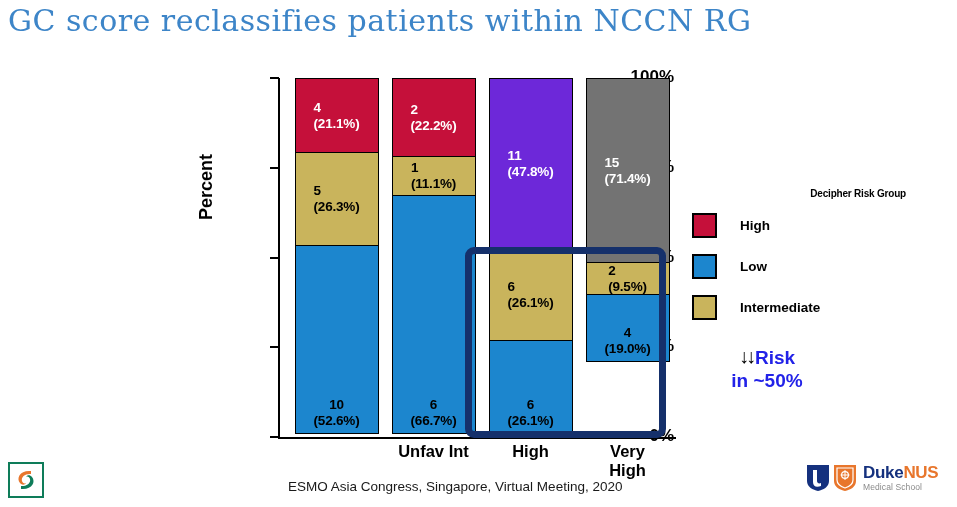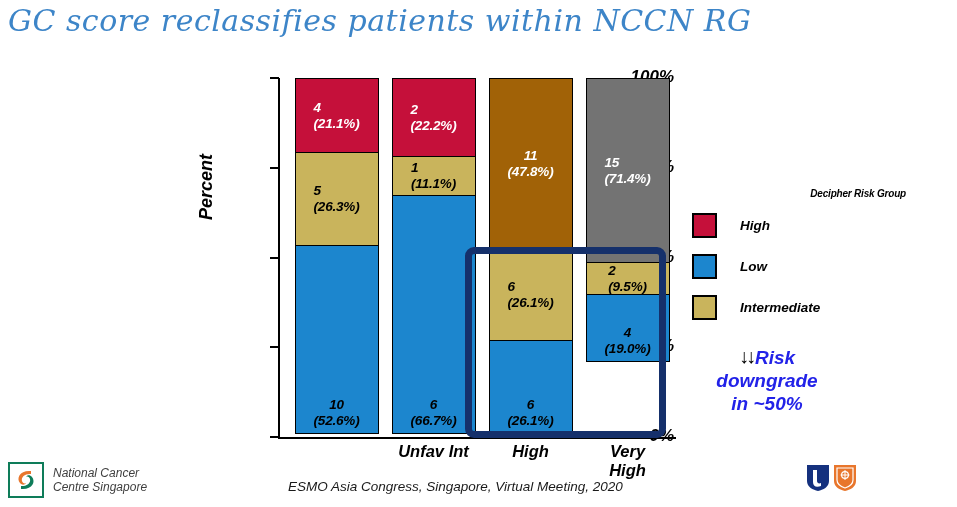--- a/index.html
+++ b/index.html
@@ -1,21 +1,21 @@
 <!DOCTYPE html>
 <html><head>
 <meta charset="utf-8">
 <title>GC score reclassifies patients within NCCN RG</title>
 <style>
   html,body{margin:0;padding:0;}
   body{
     width:957px;height:507px;background:#ffffff;overflow:hidden;position:relative;
     font-family:"Liberation Sans", sans-serif;
   }
-  #slide{position:absolute;inset:0;width:957px;height:507px;font-style:italic;}
+  #slide{position:absolute;inset:0;width:957px;height:507px;}
 
   
   .title{
     position:absolute;left:8px;top:2px;width:930px;
     font-family:"DejaVu Serif", serif;
     font-size:30px;line-height:38px;letter-spacing:0.5px;
     color:#3d85c8;font-weight:400;
   }
 
   
@@ -189,21 +189,21 @@
             </div>
           </div>
           <div class="seg low" style="height: 239.453px; background: rgb(28, 134, 206);">
             <div class="lbl-bottom">
               <div class="n">6</div>
               <div class="p">(66.7%)</div>
             </div>
           </div>
         </div>
         <div class="barcol" style="left: 200.5px; width: 84px;">
-          <div class="seg high" style="height: 171.602px; background: #a16207; text-align: center;">
+          <div class="seg high" style="height: 171.602px; background: #6d28d9;">
             <div>
               <div class="n">11</div>
               <div class="p">(47.8%)</div>
             </div>
           </div>
           <div class="seg inter" style="height: 93.699px; background: rgb(201, 180, 92);">
             <div>
               <div class="n">6</div>
               <div class="p">(26.1%)</div>
             </div>
@@ -269,45 +269,46 @@
           <div class="legend-label">Intermediate</div>
         </div>
       </div>
   </div>
 
   <div class="annot">
     <div class="ln1">
       <span class="arrows">↓↓</span>
       <span>Risk</span>
     </div>
-    <div>downgrade</div>
     <div>in ~50%</div>
   </div>
 
   <div class="footer-cite">ESMO Asia Congress, Singapore, Virtual Meeting, 2020</div>
 
   <div class="nccs">
     <div class="nccs-mark">
       <svg width="32" height="32" viewBox="0 0 32 32" aria-hidden="true">
         <path d="M21 7 C10 6, 6 14, 10 19 C12 21.5, 15 21, 16 19 C14.5 20, 12.5 19, 12 17 C11 13, 15 9.5, 21 10 Z" fill="#E8762C"></path>
         <path d="M11 25 C22 26, 26 18, 22 13 C20 10.5, 17 11, 16 13 C17.5 12, 19.5 13, 20 15 C21 19, 17 22.5, 11 22 Z" fill="#0E7C59"></path>
       </svg>
-    </div>
-    <div class="nccs-text">
-      <div>National Cancer</div>
-      <div>Centre Singapore</div>
     </div>
   </div>
 
   <div class="dukenus">
     <svg class="dn-shield" viewBox="0 0 24 28" aria-hidden="true">
       <path d="M1 1 H23 V17 C23 23, 17 26, 12 27 C7 26, 1 23, 1 17 Z" fill="#15317E"></path>
       <path d="M7 6 H11 V17 C11 19, 13 20, 15 19 V22 C10 24, 7 22, 7 18 Z" fill="#ffffff"></path>
     </svg>
     <svg class="dn-shield" viewBox="0 0 24 28" style="margin-left:3px" aria-hidden="true">
       <path d="M1 1 H23 V17 C23 23, 17 26, 12 27 C7 26, 1 23, 1 17 Z" fill="#E8762C"></path>
       <path d="M4 4 H20 V16 C20 21, 15 23, 12 24 C9 23, 4 21, 4 16 Z" fill="none" stroke="#ffffff" stroke-width="1.2"></path>
       <circle cx="12" cy="11" r="3.4" fill="none" stroke="#ffffff" stroke-width="1.2"></circle>
       <path d="M12 6 L12 16 M7.5 11 L16.5 11" stroke="#ffffff" stroke-width="1"></path>
     </svg>
+    <div class="dn-words">
+      <div class="dn-top">
+        <span class="dn-duke">Duke</span><span class="dn-nus">NUS</span>
+      </div>
+      <div class="dn-sub">Medical School</div>
+    </div>
   </div>
 
 </div>
 
 </body></html>

